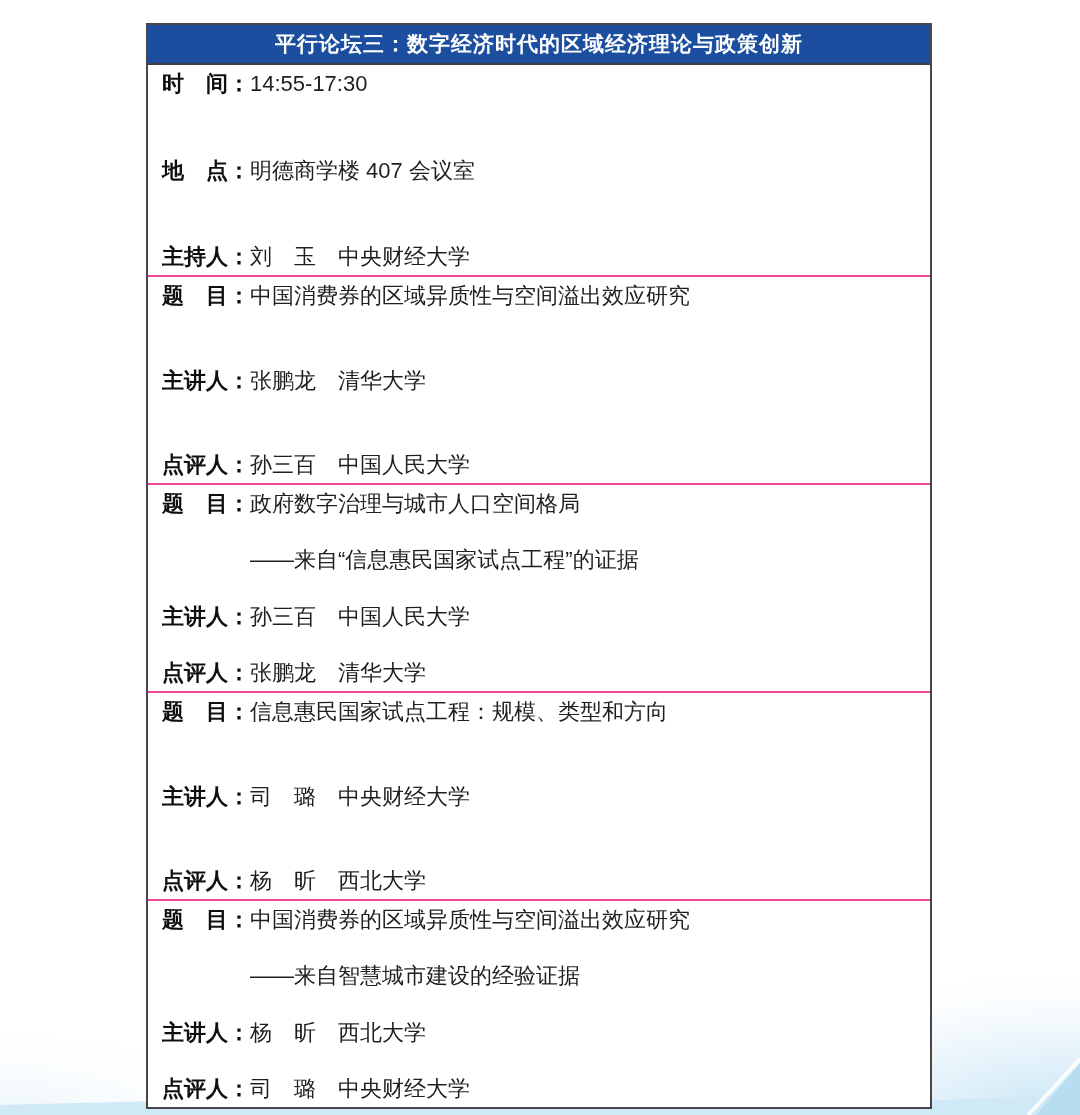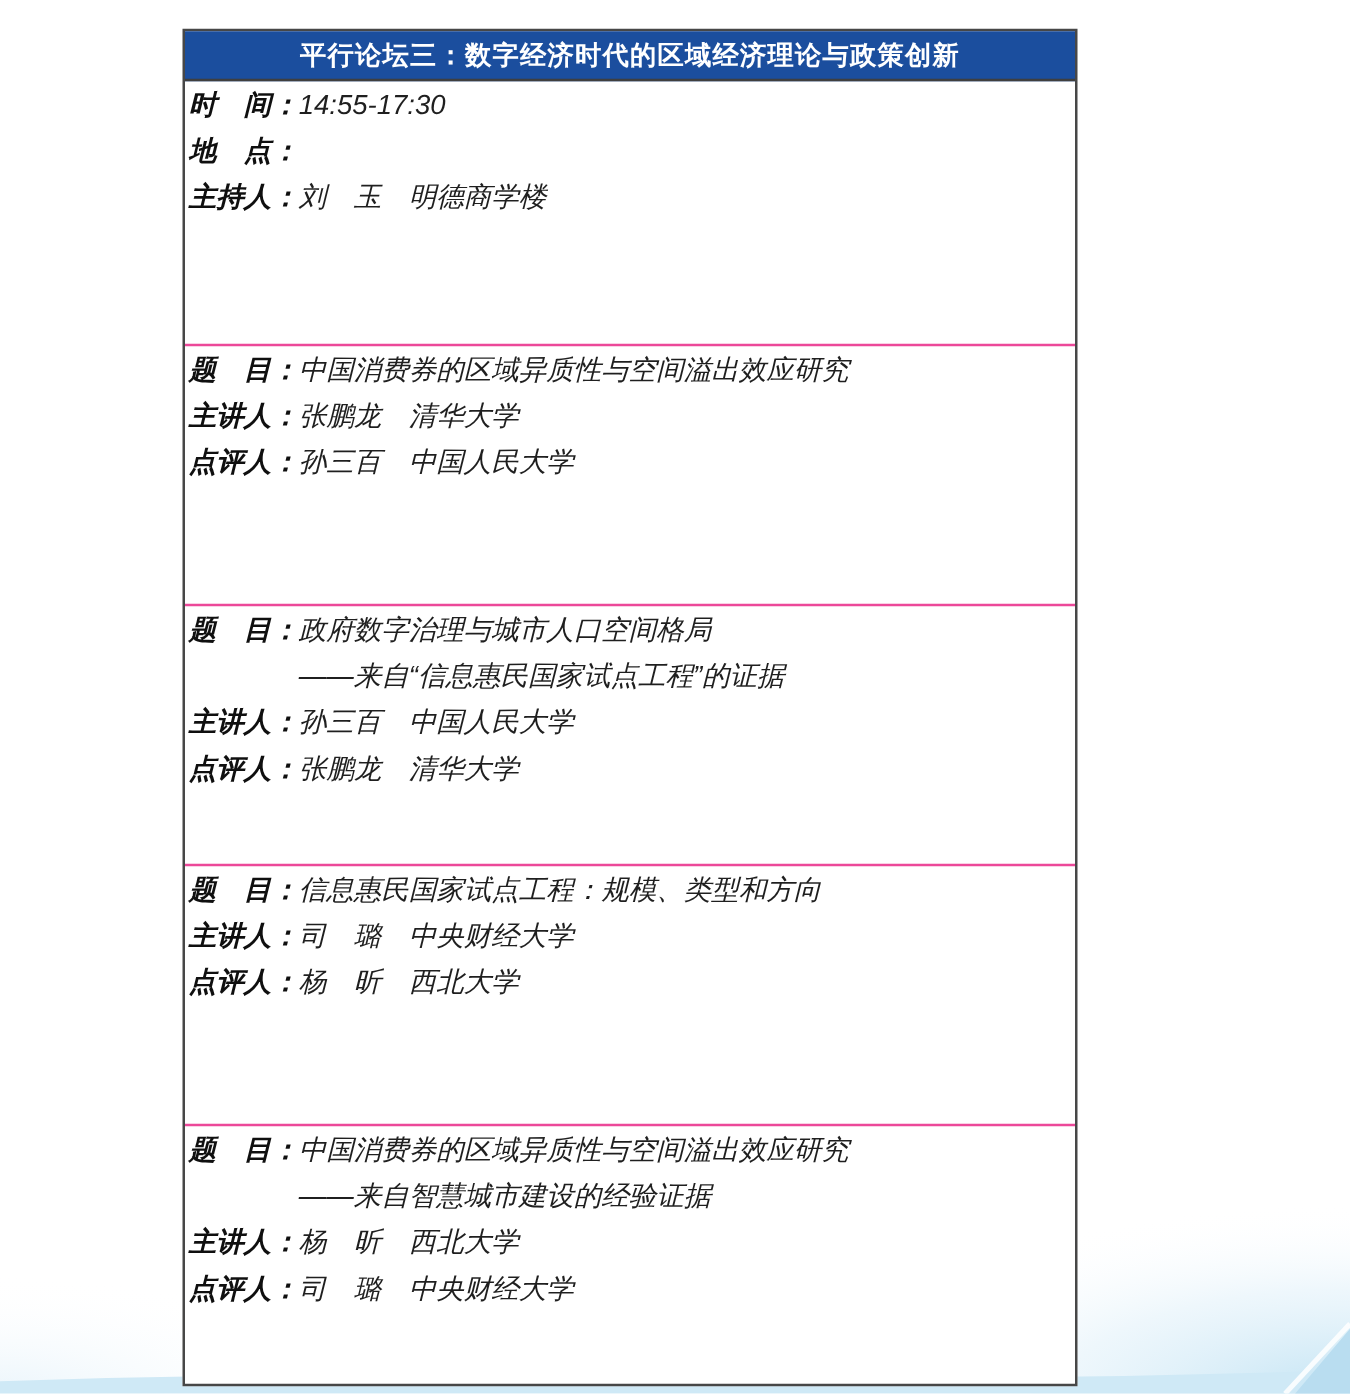--- a/index.html
+++ b/index.html
@@ -5,36 +5,35 @@
   html,body{margin:0;padding:0;}
   body{
     width:1080px;height:1115px;position:relative;overflow:hidden;
     background:#ffffff;
     font-family:"Liberation Sans","DejaVu Sans",sans-serif;
   }
   
   .bg-bottom{position:absolute;left:0;bottom:0;width:1080px;height:160px;pointer-events:none;}
   
   .program-table{
-    position:absolute;left:146px;top:23px;width:716px;
+    position:absolute;left:146px;top:23px;width:786px;
     background:#ffffff;border:2px solid #474747;box-sizing:border-box;
   }
   .header-bar{
     height:40px;box-sizing:border-box;
     background:#1B4E9E;border-bottom:2px solid #3f3f3f;
     display:flex;align-items:center;justify-content:center;
   }
   .header-bar span{
     color:#ffffff;font-weight:bold;font-size:21px;letter-spacing:1px;
   }
   .row{
     height:208px;box-sizing:border-box;
-    display:flex;flex-direction:column;justify-content:flex-start;
-    padding-left:3px;
-    font-style:italic;
+    display:flex;flex-direction:column;justify-content:space-between;
+    padding-left:14px;
   }
   .row:first-child{height:210px;}
   .row + .row{border-top:2px solid #ec4899;}
   .line{
     display:flex;align-items:baseline;
     font-size:22px;line-height:37px;color:#1f1f1f;
   }
   .field-label{
     flex:0 0 88px;width:88px;font-weight:bold;color:#0f0f0f;
     white-space:pre;
@@ -68,24 +67,25 @@
     <span>平行论坛三：数字经济时代的区域经济理论与政策创新</span>
   </div>
   <div id="rows-container">
       <div class="row">
         <div class="line">
     <span class="field-label">时　间：</span>
     <span class="field-value">14:55-17:30</span>
   </div>
         <div class="line">
     <span class="field-label">地　点：</span>
+    <span class="field-value">明德商学楼 407 会议室</span>
   </div>
         <div class="line">
     <span class="field-label">主持人：</span>
-    <span class="field-value">刘　玉　明德商学楼</span>
+    <span class="field-value">刘　玉　中央财经大学</span>
   </div>
       </div>
       <div class="row">
         <div class="line">
     <span class="field-label">题　目：</span>
     <span class="field-value">中国消费券的区域异质性与空间溢出效应研究</span>
   </div>
         <div class="line">
     <span class="field-label">主讲人：</span>
     <span class="field-value">张鹏龙　清华大学</span>

